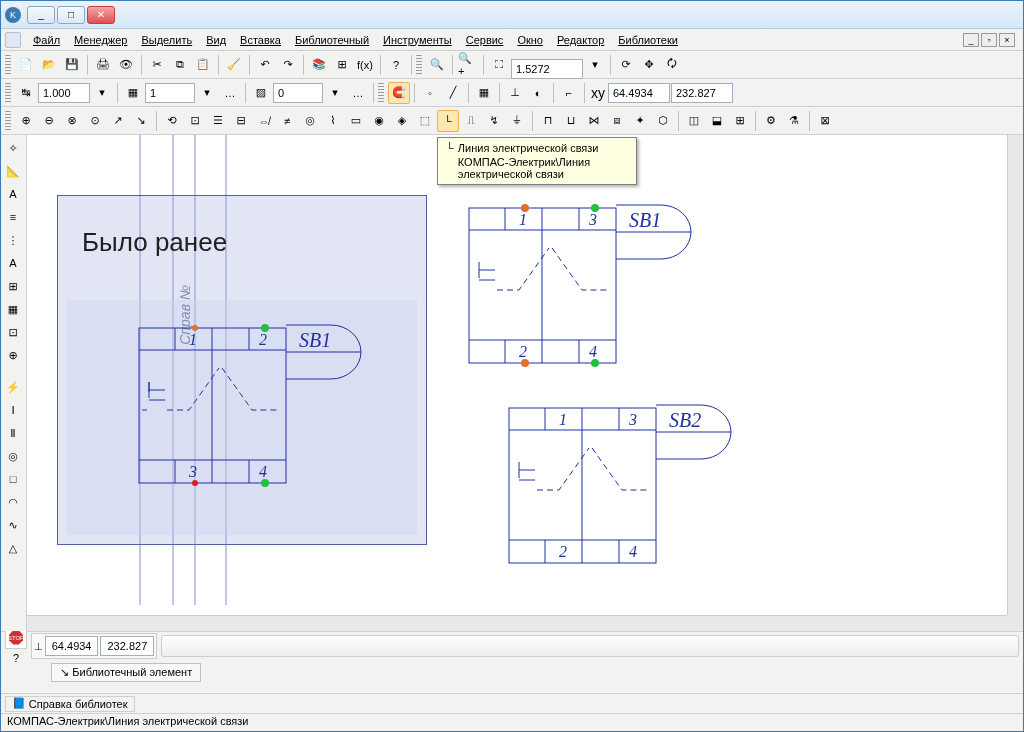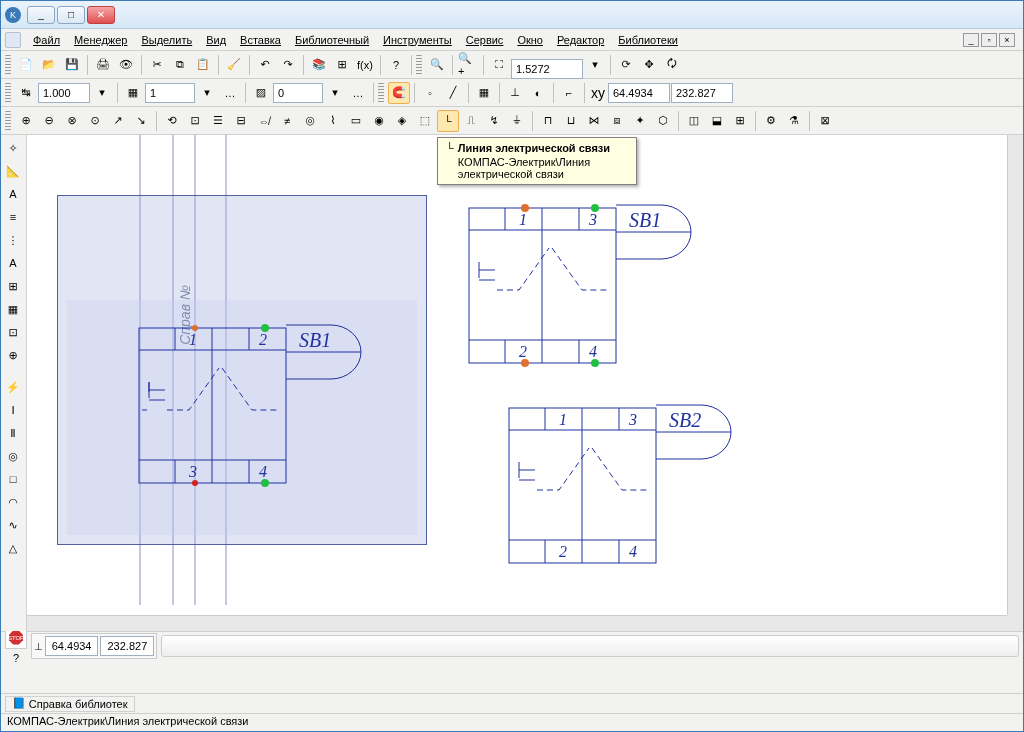--- a/index.html
+++ b/index.html
@@ -34,21 +34,21 @@
 .panel-bottom { height: 62px; background: #f2f2f0; border-top: 1px solid #d0d0d0; display:flex; flex-direction:column;}
 .pb-row1 { display:flex; align-items:center; height:28px; padding:2px 4px; gap:4px;}
 .stop-btn { width:22px; height:22px; background:#fff; border:1px solid #ccc; display:flex; align-items:center; justify-content:center;}
 .stop-oct { width:14px; height:14px; background:#d03030; clip-path: polygon(30% 0,70% 0,100% 30%,100% 70%,70% 100%,30% 100%,0 70%,0 30%); color:#fff; font-size:6px; display:flex; align-items:center; justify-content:center;}
 .coord-box { background:#fff; border:1px solid #a0b0c0; padding:2px 6px; height:20px; display:flex; align-items:center;}
 .pb-row2 { display:flex; align-items:center; height:22px; padding:0 4px;}
 .tab { background:#f8f8f8; border:1px solid #c0c0c0; padding:2px 8px; font-size:11px; position:relative; top:1px;}
 .statusbar { height: 20px; background: #f2f2f0; border-top: 1px solid #d0d0d0; display: flex; align-items: center; padding: 0 4px; gap:2px;}
 .st-seg { border:1px solid #d0d0d0; padding:1px 6px; height:16px; display:flex; align-items:center;}
 .tooltip { position:absolute; background:#ffffe1; border:1px solid #808080; padding:4px 8px; font-size:11px; box-shadow:2px 2px 3px rgba(0,0,0,0.3); z-index:100;}
-.tooltip .tt-title { font-weight:bold; margin-bottom:2px;}
+.tooltip .tt-title { font-weight:normal; margin-bottom:2px;}
 .overlay-box { position:absolute; background:rgba(160,170,220,0.3); border:1px solid #5060a0;}
 .overlay-inner { position:absolute; background:rgba(200,210,240,0.35);}
 .schem-text { font-family: 'Times New Roman', serif; font-style: italic; font-size:20px; fill:#2030a0;}
 svg .bl { stroke:#2030a0; stroke-width:1; fill:none;}
 svg .thin { stroke:#5060b0; stroke-width:0.7; fill:none;}
 </style>
 </head>
 <body>
 
 <div class="window">
@@ -224,20 +224,21 @@
 
       <svg style="position:absolute; left:0; top:0; width:100%; height:100%; pointer-events:none;">
         <line x1="113" y1="0" x2="113" y2="470" class="thin"></line>
         <line x1="146" y1="0" x2="146" y2="470" class="thin"></line>
         <line x1="168" y1="0" x2="168" y2="470" class="thin"></line>
         <line x1="199" y1="0" x2="199" y2="470" class="thin"></line>
       </svg>
 
       <div class="overlay-box" style="left:30px; top:60px; width:370px; height:350px;"></div>
       <div class="overlay-inner" style="left:40px; top:165px; width:350px; height:235px;"></div>
+      <div style="position:absolute; left:55px; top:92px; font-size:26px; font-family:Arial; color:#202020;">Было ранее</div>
       <div style="position:absolute; left:150px; top:150px; transform:rotate(-90deg) translate(-100%,0); transform-origin:left top; font-style:italic; color:#8090b0; font-size:14px;">Справ №</div>
 
       <svg style="position:absolute; left:100px; top:180px; width:280px; height:190px;">
         <rect x="12" y="13" width="147" height="155" class="bl"></rect>
         <line x1="12" y1="35" x2="159" y2="35" class="bl"></line>
         <line x1="12" y1="145" x2="159" y2="145" class="bl"></line>
         <line x1="85" y1="13" x2="85" y2="168" class="bl"></line>
         <line x1="48" y1="13" x2="48" y2="35" class="bl"></line>
         <line x1="122" y1="13" x2="122" y2="35" class="bl"></line>
         <line x1="48" y1="145" x2="48" y2="168" class="bl"></line>
@@ -331,20 +332,27 @@
           </div>
         <div class="tb" style="width:22px;height:16px">?</div>
       </div>
       <div style="display:flex; align-items:center; gap:2px; background:#f8f8f8; border:1px solid #ccc; padding:2px;">
         <span style="font-size:10px">⊥</span>
         <div class="coord-box">64.4934</div>
         <div class="coord-box">232.827</div>
       </div>
       <div style="flex:1; background:linear-gradient(#fff,#eee); height:22px; border:1px solid #ccc; border-radius:3px;"></div>
     </div>
+    <div class="pb-row2">
+      <div style="width:46px"></div>
+      <div class="tab">
+        <span>↘</span>
+        <span>Библиотечный элемент</span>
+      </div>
+    </div>
   </div>
 
   <div class="statusbar">
     <div class="st-seg">
       <span>📘</span>&nbsp;<span>Справка библиотек</span>
     </div>
   </div>
   <div style="height:18px; background:#f2f2f0; border-top:1px solid #d0d0d0; padding:1px 6px; font-size:11px;">КОМПАС-Электрик\Линия электрической связи</div>
 </div>
 

